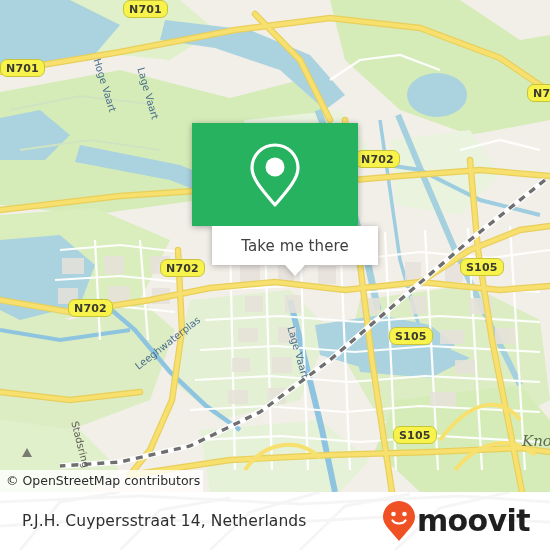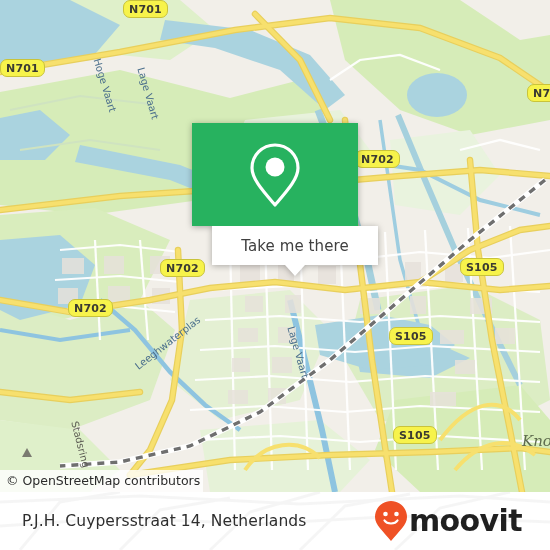--- a/index.html
+++ b/index.html
@@ -172,21 +172,21 @@
     font-size: 15.5px;
     color: #2e2e2e;
     letter-spacing: 0.1px;
     margin-left: 6px;
   }
   #brand {
     position: relative;
     display: flex;
     align-items: center;
     gap: 1px;
-    margin-right: 12px;
+    margin-right: 4px;
   }
   #brand-word {
     font-family: "DejaVu Sans", sans-serif;
     font-size: 30px;
     font-weight: bold;
     color: #1f1f1f;
     letter-spacing: -0.6px;
     line-height: 1;
   }
 </style>

